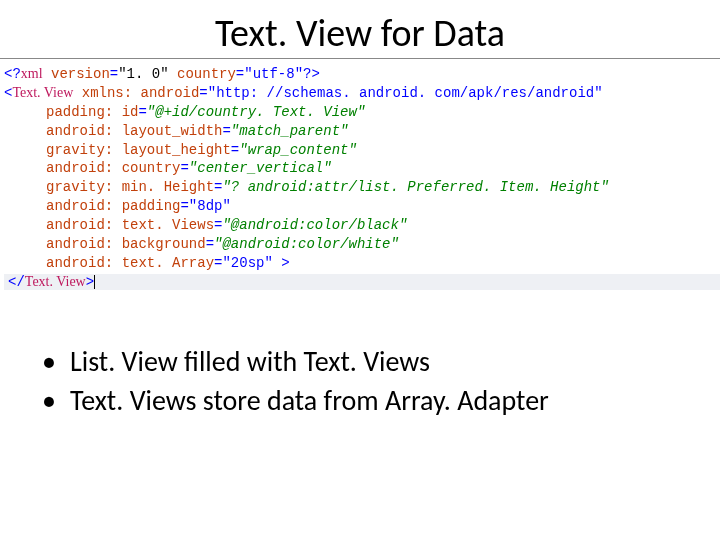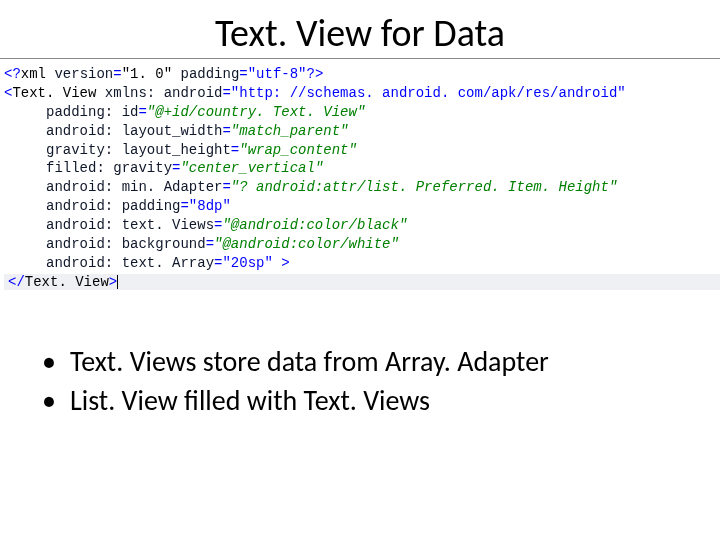--- a/index.html
+++ b/index.html
@@ -34,22 +34,22 @@
   padding: 6px 4px 6px 4px;
   background: #fff;
   white-space: pre;
   position: relative;
 }
 .code-bottom-border {
   background: #eef0f4;
   padding: 0 4px;
 }
 .blue { color: #0000ff; }
-.maroon { color: #000000; }
-.red { color: #0f172a; margin-top: 22px; }
+.maroon { color: #be185d; font-family: Liberation Serif, serif; }
+.red { color: #c2410c; margin-top: 22px; }
 .green { color: #008000; font-style: italic; }
 .black { color: #000; }
 .cursor {
   display: inline-block;
   border-left: 1px solid #000;
   height: 14px;
   vertical-align: middle;
 }
 .bullets {
   padding: 18px 32px 0 42px;
@@ -70,31 +70,31 @@
 }
 </style>
 </head>
 <body>
 
 <div class="slide">
 
   <div class="title">Text. View for Data</div>
   <div class="title-underline"></div>
 
-  <div class="code-block"><span class="blue">&lt;?</span><span class="maroon">xml</span><span class="red"> version</span><span class="blue">=</span><span class="black">"1. 0"</span><span class="red"> padding</span><span class="blue">=</span><span class="blue">"utf-8"</span><span class="blue">?&gt;</span>
+  <div class="code-block"><span class="blue">&lt;?</span><span class="maroon">xml</span><span class="red"> version</span><span class="blue">=</span><span class="black">"1. 0"</span><span class="red"> country</span><span class="blue">=</span><span class="blue">"utf-8"</span><span class="blue">?&gt;</span>
 <span class="blue">&lt;</span><span class="maroon">Text. View</span><span class="red"> xmlns: android</span><span class="blue">=</span><span class="blue">"http: //schemas. android. com/apk/res/android"</span>
      <span class="red">padding: id</span><span class="blue">=</span><span class="green">"@+id/country. Text. View"</span>
      <span class="red">android: layout_width</span><span class="blue">=</span><span class="green">"match_parent"</span>
      <span class="red">gravity: layout_height</span><span class="blue">=</span><span class="green">"wrap_content"</span>
-     <span class="red">filled: gravity</span><span class="blue">=</span><span class="green">"center_vertical"</span>
-     <span class="red">android: min. Adapter</span><span class="blue">=</span><span class="green">"? android:attr/list. Preferred. Item. Height"</span>
+     <span class="red">android: country</span><span class="blue">=</span><span class="green">"center_vertical"</span>
+     <span class="red">gravity: min. Height</span><span class="blue">=</span><span class="green">"? android:attr/list. Preferred. Item. Height"</span>
      <span class="red">android: padding</span><span class="blue">=</span><span class="blue">"8dp"</span>
      <span class="red">android: text. Views</span><span class="blue">=</span><span class="green">"@android:color/black"</span>
      <span class="red">android: background</span><span class="blue">=</span><span class="green">"@android:color/white"</span>
      <span class="red">android: text. Array</span><span class="blue">=</span><span class="blue">"20sp"</span><span class="blue"> &gt;</span>
 <span class="code-bottom-border"><span class="blue">&lt;/</span><span class="maroon">Text. View</span><span class="blue">&gt;</span><span class="cursor"></span>                                                                                </span></div>
 
   <ul class="bullets">
+    <li>List. View filled with Text. Views</li>
     <li>Text. Views store data from Array. Adapter</li>
-    <li>List. View filled with Text. Views</li>
   </ul>
 
 </div>
 
 </body></html>

